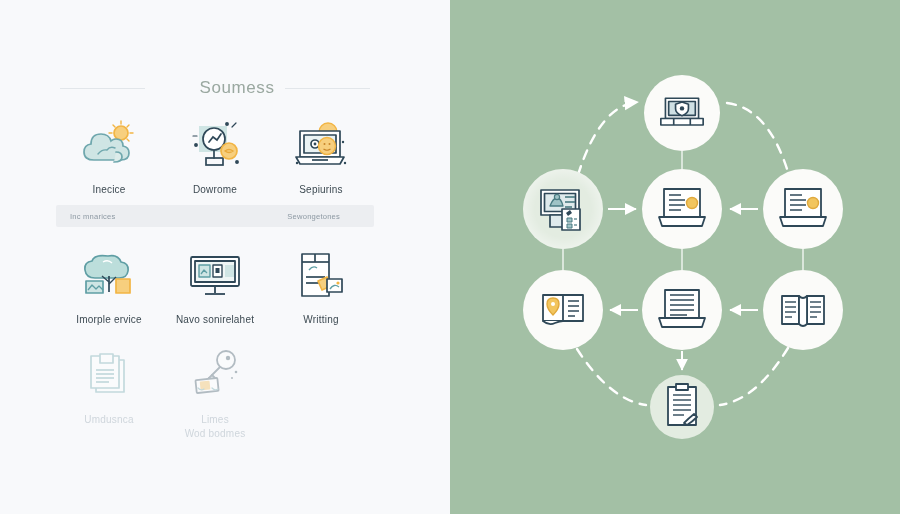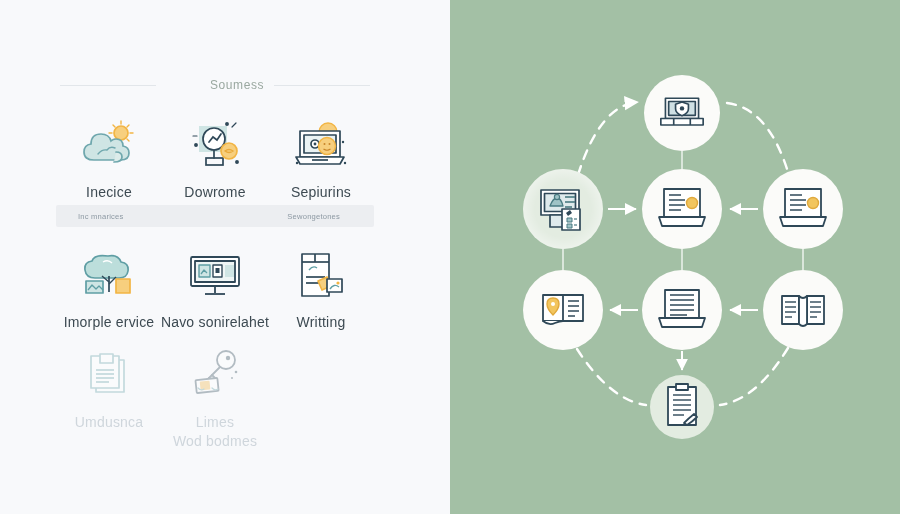--- a/index.html
+++ b/index.html
@@ -20,45 +20,45 @@
   }
   .left-inner{
     position:absolute;left:0;top:0;width:450px;height:514px;
   }
   .section-header{
     position:absolute;left:60px;top:78px;width:310px;
     display:flex;align-items:center;gap:10px;
   }
   .rule{flex:1;height:1px;background:#e2e6ea;}
   .section-title{
-    font-size:12px;color:#9aa8a0;letter-spacing:.6px;white-space:nowrap;margin-left:44px;
+    font-size:17px;color:#9aa8a0;letter-spacing:.6px;white-space:nowrap;margin-left:44px;
   }
 
   .icon-grid{position:absolute;left:56px;width:318px;}
   .grid-row{display:flex;}
   .grid-cell{
     width:106px;display:flex;flex-direction:column;align-items:center;
   }
   .cell-icon{width:62px;height:56px;display:block;}
   .cell-label{
-    margin-top:9px;font-size:14px;color:#3d4a52;letter-spacing:.2px;
+    margin-top:9px;font-size:10px;color:#3d4a52;letter-spacing:.2px;
     text-align:center;line-height:1.35;white-space:nowrap;
   }
   .row-faded .cell-label{color:#cfd6dc;}
   .row-faded .cell-icon{opacity:.34;}
 
   .banner{
     position:absolute;left:56px;top:205px;width:318px;height:22px;
     background:#eceef1;border-radius:2px;
     display:flex;align-items:center;
   }
   .banner-text{
     font-size:7.6px;color:#8d99a3;letter-spacing:.2px;white-space:nowrap;
   }
-  .banner-left{margin-left:22px;}
+  .banner-left{margin-left:14px;}
   .banner-right{margin-left:auto;margin-right:34px;}
 
   
   .right-panel{
     position:relative;width:450px;height:514px;background:#a3c0a5;
   }
   .diagram{position:absolute;left:0;top:0;width:450px;height:514px;}
 </style>
 </head>
 <body>

